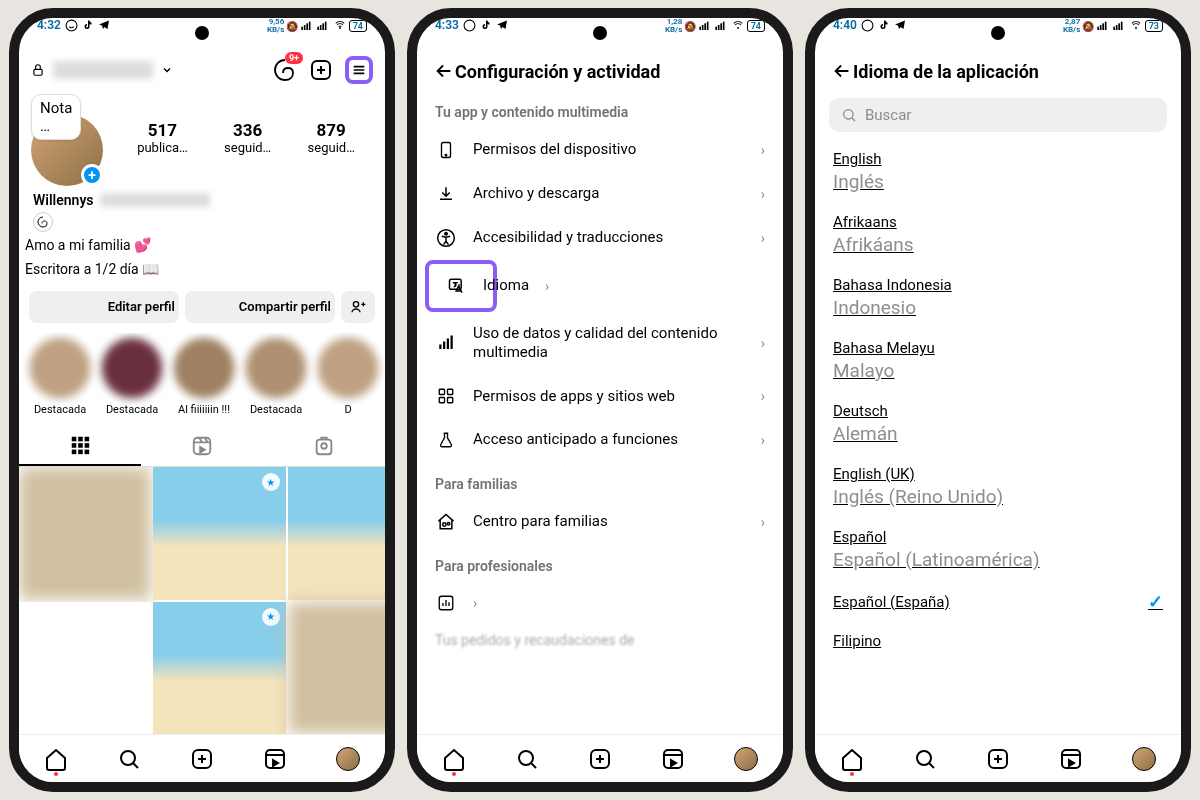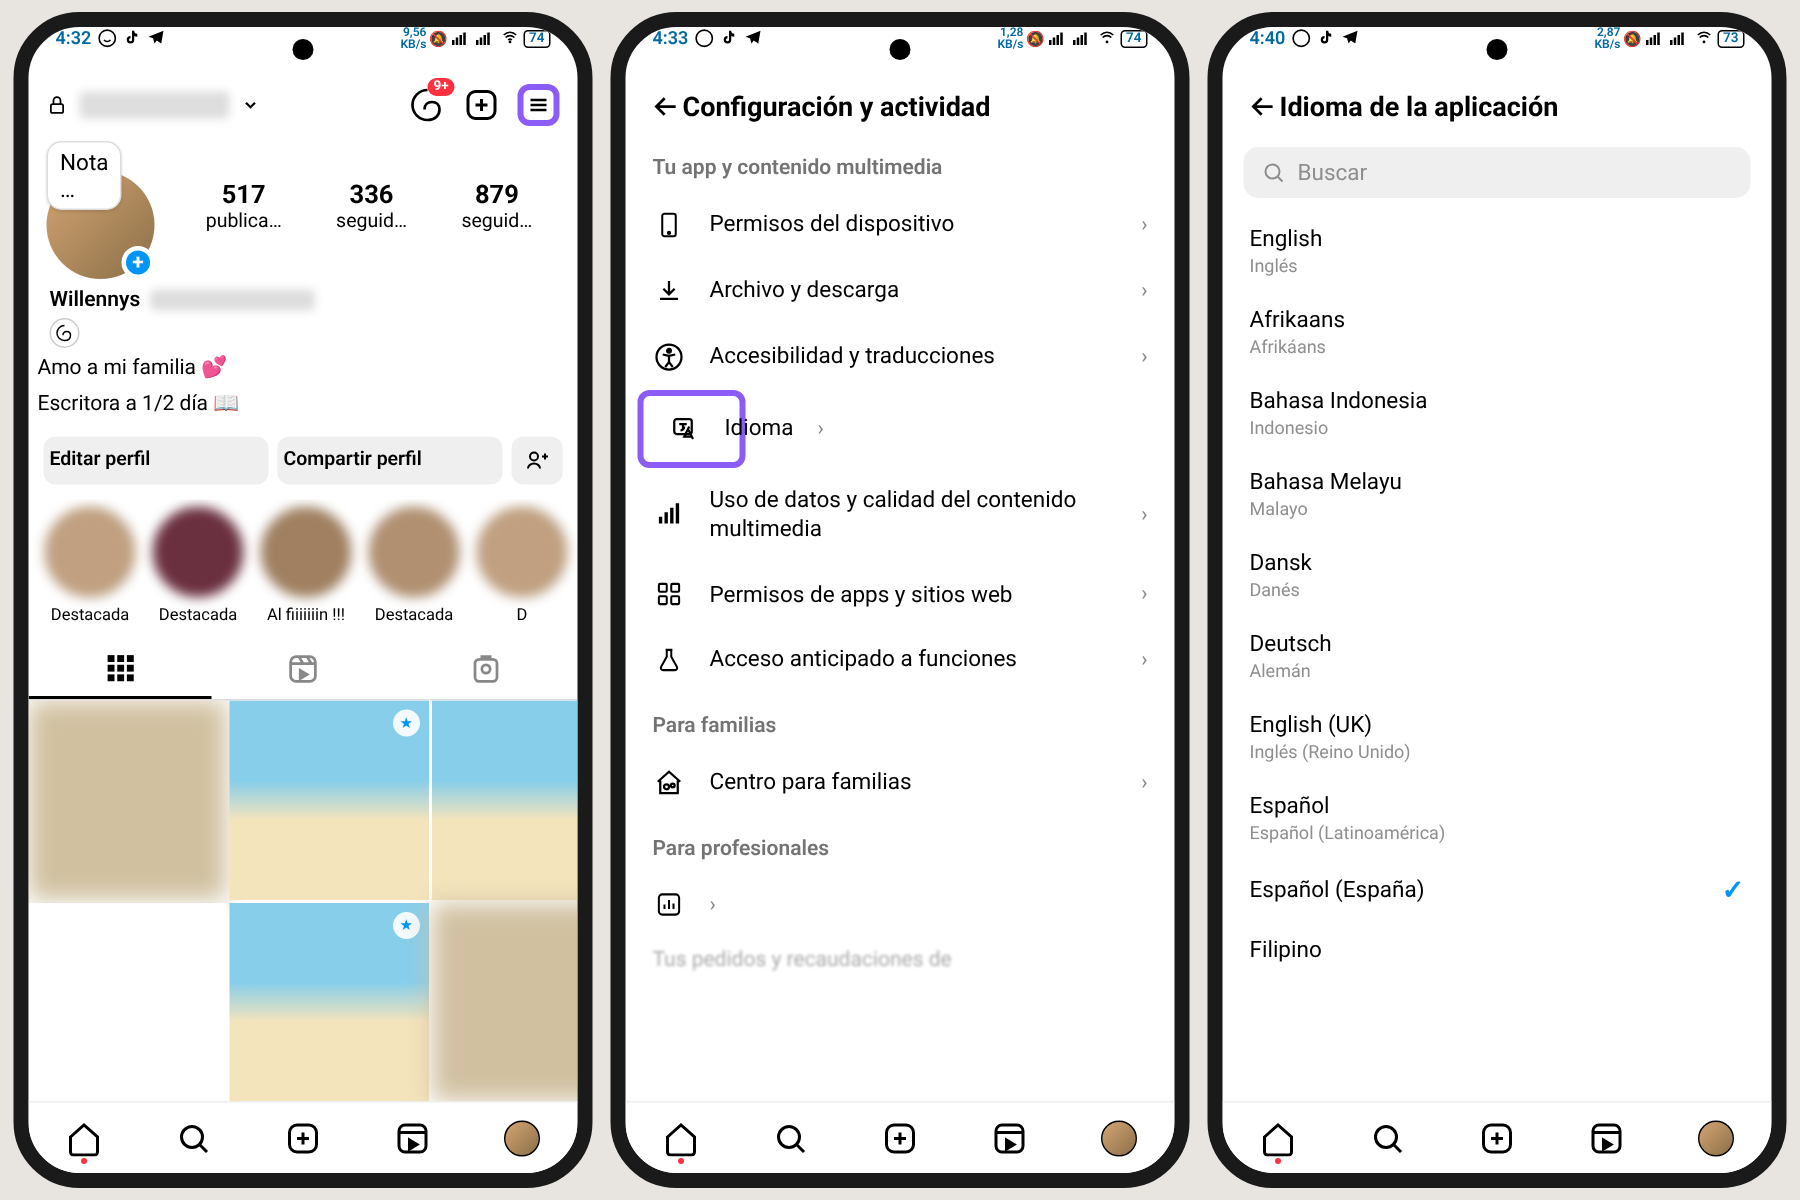--- a/index.html
+++ b/index.html
@@ -28,21 +28,21 @@
   .avatar { width:72px; height:72px; border-radius:50%; background:linear-gradient(135deg,#d4a574,#8b6f47); margin-top:18px; position:relative; }
   .avatar-plus { position:absolute; bottom:0; right:0; width:22px; height:22px; background:#0095f6; border:3px solid #fff; border-radius:50%; display:flex; align-items:center; justify-content:center; color:#fff; font-size:14px; font-weight:700; }
   .stats { flex:1; display:flex; justify-content:space-around; text-align:center; padding-top:24px; }
   .stat-num { font-size:17px; font-weight:700; }
   .stat-lbl { font-size:13px; color:#000; overflow:hidden; text-overflow:ellipsis; white-space:nowrap; max-width:70px; }
   .p1-name { padding:6px 14px 2px; font-size:14px; font-weight:600; display:flex; align-items:center; gap:6px; }
   .name-blur { width:110px; height:14px; background:#ddd; filter:blur(3px); border-radius:3px; }
   .threads-badge { margin:2px 14px; width:20px; height:20px; border:1px solid #ccc; border-radius:10px; display:flex; align-items:center; justify-content:center; font-size:12px; }
   .bio { padding:2px 6px; font-size:14px; line-height:1.4; }
   .p1-buttons { display:flex; gap:6px; padding:10px 10px; }
-  .pbtn { flex:1; background:#efefef; border-radius:8px; padding:8px 4px; text-align:left; font-size:13px; font-weight:600; }
+  .pbtn { flex:1; background:#efefef; border-radius:8px; padding:8px 4px; text-align:right; font-size:13px; font-weight:600; }
   .pbtn-sm { width:34px; flex:none; display:flex; align-items:center; justify-content:center; }
   .highlights { display:flex; gap:10px; padding:4px 10px; overflow:hidden; }
   .hl { width:72px; text-align:center; font-size:11px; }
   .hl-img { width:62px; height:62px; border-radius:50%; background:#c0a080; filter:blur(4px); margin:0 auto 4px; border:1px solid #ddd; }
   .hl:nth-child(2) .hl-img { background:#6b3040; }
   .hl:nth-child(3) .hl-img { background:#a08060; }
   .hl:nth-child(4) .hl-img { background:#b09070; }
   .p1-tabs { display:flex; margin-top:6px; border-bottom:1px solid #ddd; }
   .p1-tab { flex:1; display:flex; align-items:center; justify-content:center; padding:8px 0; }
   .p1-tab.active { border-bottom:2px solid #000; }
@@ -63,23 +63,23 @@
   .section-header { padding:14px 18px 8px; font-size:14px; font-weight:600; color:#737373; }
   .setting-row { display:flex; align-items:center; padding:12px 18px; gap:16px; }
   .setting-row.hl { margin:0 8px; }
   .setting-icon { width:22px; display:flex; justify-content:center; font-size:18px; }
   .setting-label { flex:1; font-size:15px; line-height:1.3; }
   .chev-right { color:#888; font-size:14px; }
   .truncated { padding:8px 18px; font-size:14px; color:#737373; filter:blur(1px); opacity:0.6; }
 
   
   .search-box { margin:8px 14px; background:#efefef; border-radius:10px; display:flex; align-items:center; padding:8px 12px; gap:8px; color:#8e8e8e; font-size:15px; }
-  .lang-row { padding:10px 18px; display:flex; justify-content:space-between; align-items:center; }
+  .lang-row { padding:10px 18px; display:flex; justify-content:space-between; align-items:center;text-decoration:underline; }
   .lang-main { font-size:15px; color:#000; }
-  .lang-sub { font-size:12px; color:#8e8e8e; margin-top:2px; }
+  .lang-sub { font-size:19px; color:#8e8e8e; margin-top:2px; }
   .check { color:#0095f6; font-size:18px; font-weight:700; }
 
   svg { display:block; }
 </style>
 </head>
 <body>
 
 <div class="phone">
   <div class="statusbar">
     <div class="sb-left">
@@ -587,26 +587,20 @@
           </div>
         </div>
       <div class="lang-row">
           <div>
             <div class="lang-main">Bahasa Melayu</div>
             <div class="lang-sub">Malayo</div>
           </div>
         </div>
       <div class="lang-row">
           <div>
-            <div class="lang-main">Dansk</div>
-            <div class="lang-sub">Danés</div>
-          </div>
-        </div>
-      <div class="lang-row">
-          <div>
             <div class="lang-main">Deutsch</div>
             <div class="lang-sub">Alemán</div>
           </div>
         </div>
       <div class="lang-row">
           <div>
             <div class="lang-main">English (UK)</div>
             <div class="lang-sub">Inglés (Reino Unido)</div>
           </div>
         </div>

